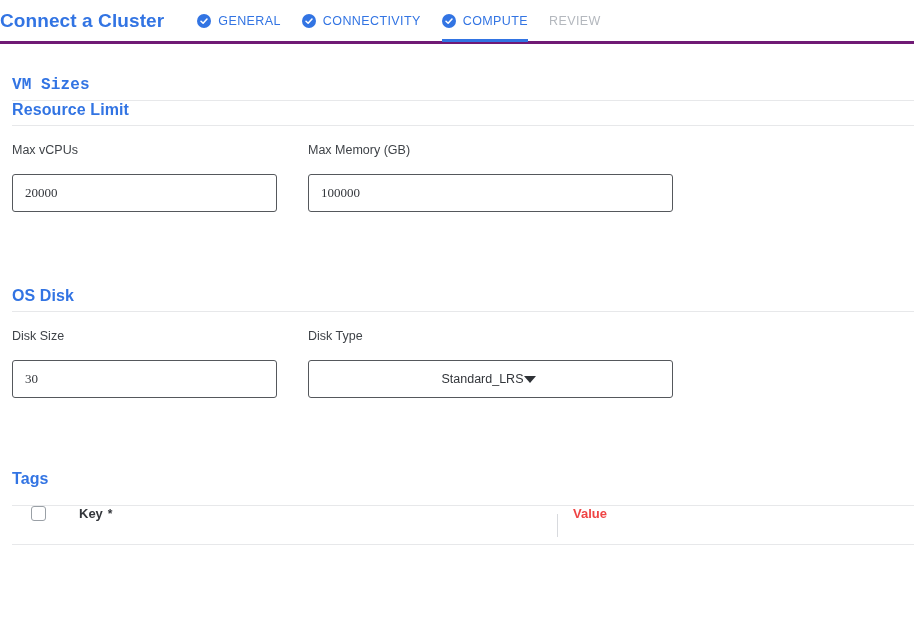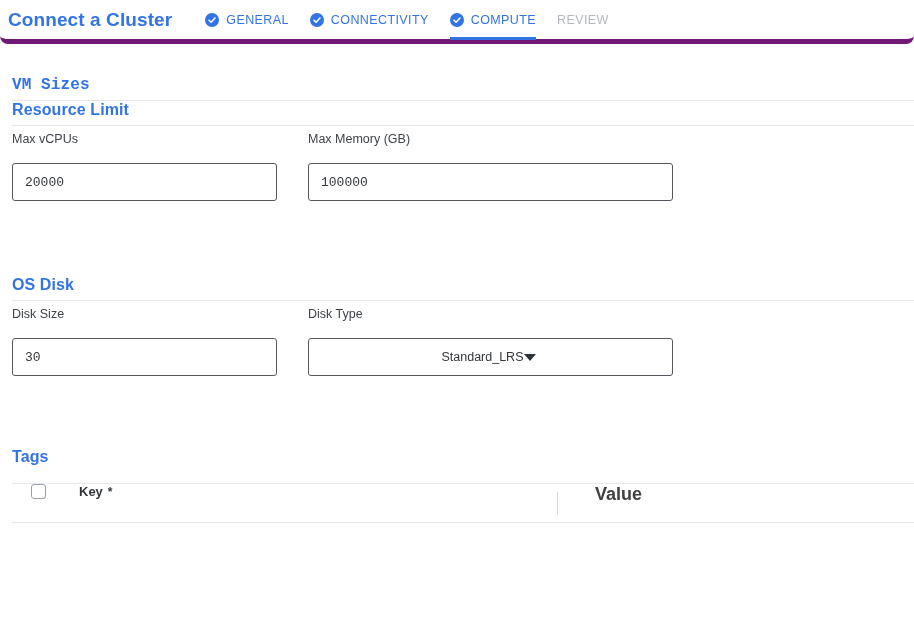--- a/index.html
+++ b/index.html
@@ -15,23 +15,22 @@
     --accent: #3274e3;
     --rule: #e7e8ea;
     --input-border: #55585c;
   }
 
   
   .wizard-header {
     height: 44px;
     display: flex;
     align-items: stretch;
-    border-bottom: 5px solid #701a75;
-    padding-left: 8px;
-    border-radius: 8px;
+    border-bottom: 3px solid #701a75;
+    padding-left: 0;
   }
   .wizard-title {
     align-self: center;
     font-size: 19px;
     font-weight: 700;
     color: var(--accent);
     letter-spacing: 0.1px;
     white-space: nowrap;
   }
   .tabs {
@@ -83,37 +82,37 @@
     cursor: pointer;
     font-size: 12.5px;
   }
   .resource-limit .section-heading { }
   .os-disk .section-heading { margin-top: 75px; }
   .tags .section-heading { margin-top: 72px; padding-bottom: 17px; }
 
   .form-row {
     display: flex;
     gap: 31px;
-    margin: 6px 0 0 12px;
+    margin: 17px 0 0 12px;
   }
   .field.narrow { width: 265px; }
   .field.wide { width: 365px; }
   .field label {
     display: block;
     font-size: 12.5px;
     color: #3f4348;
     margin-bottom: 17px;
   }
   .text-input {
     width: 100%;
     height: 38px;
     border: 1px solid var(--input-border);
     border-radius: 3px;
     background: #fff;
-    font-family: Liberation Mono, monospace;
+    font-family: Liberation Serif, serif;
     font-size: 13px;
     color: #33363b;
     padding: 0 12px;
     outline: none;
   }
   .dropdown {
     width: 100%;
     height: 38px;
     border: 1px solid var(--input-border);
     border-radius: 3px;
@@ -160,24 +159,24 @@
   .col-divider {
     position: absolute;
     left: 545px;
     top: 8px;
     width: 1px;
     height: 23px;
     background: #d8dade;
   }
   .col-value {
     position: absolute;
-    left: 583px;
-    font-size: 18px;
-    font-weight: 700;
-    color: #404040;
+    left: 561px;
+    font-size: 13px;
+    font-weight: 700;
+    color: #ef4444;
   }
 </style>
 </head>
 <body>
 
 <div class="wizard-header">
   <div class="wizard-title">Connect a Cluster</div>
   <div class="tabs">
     <div class="tab completed">
       <span class="check-icon">

